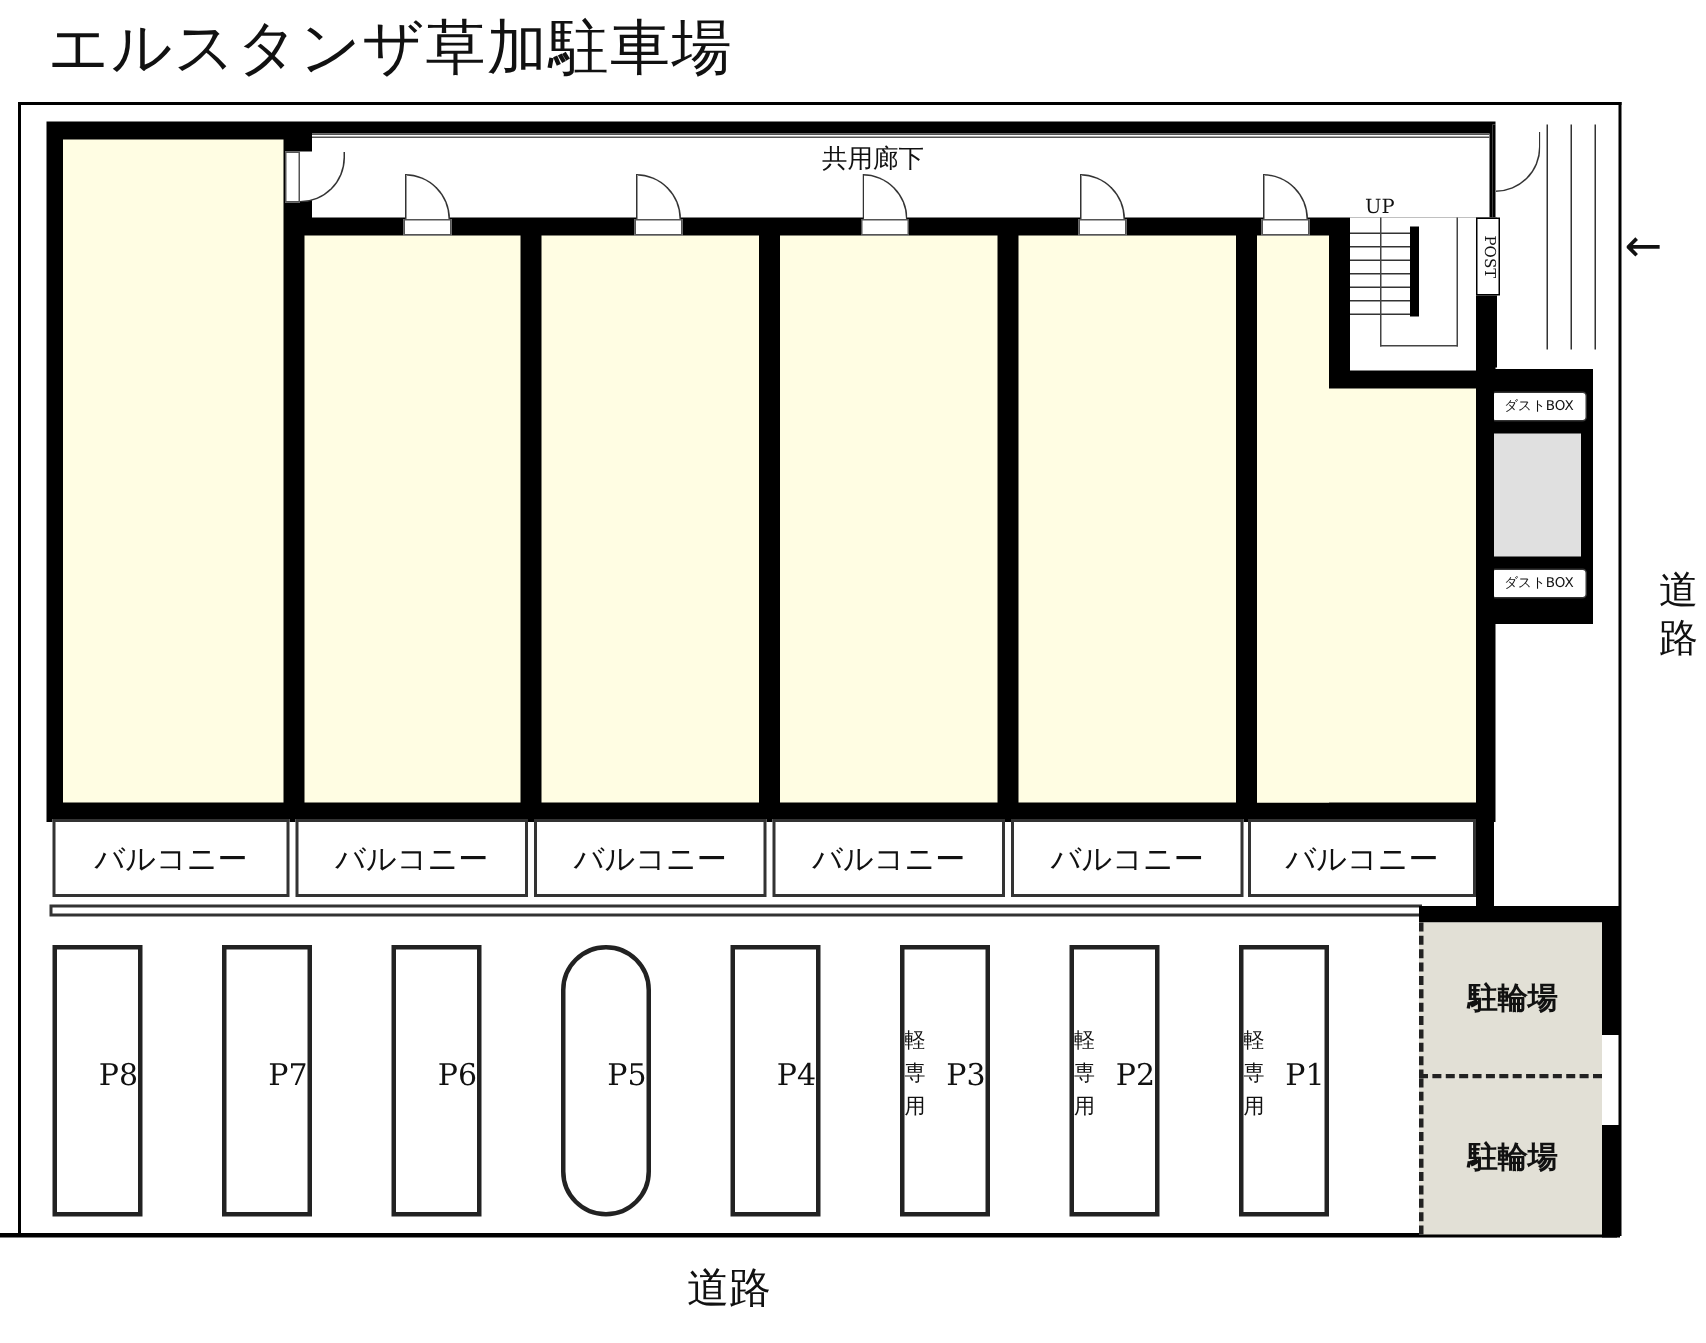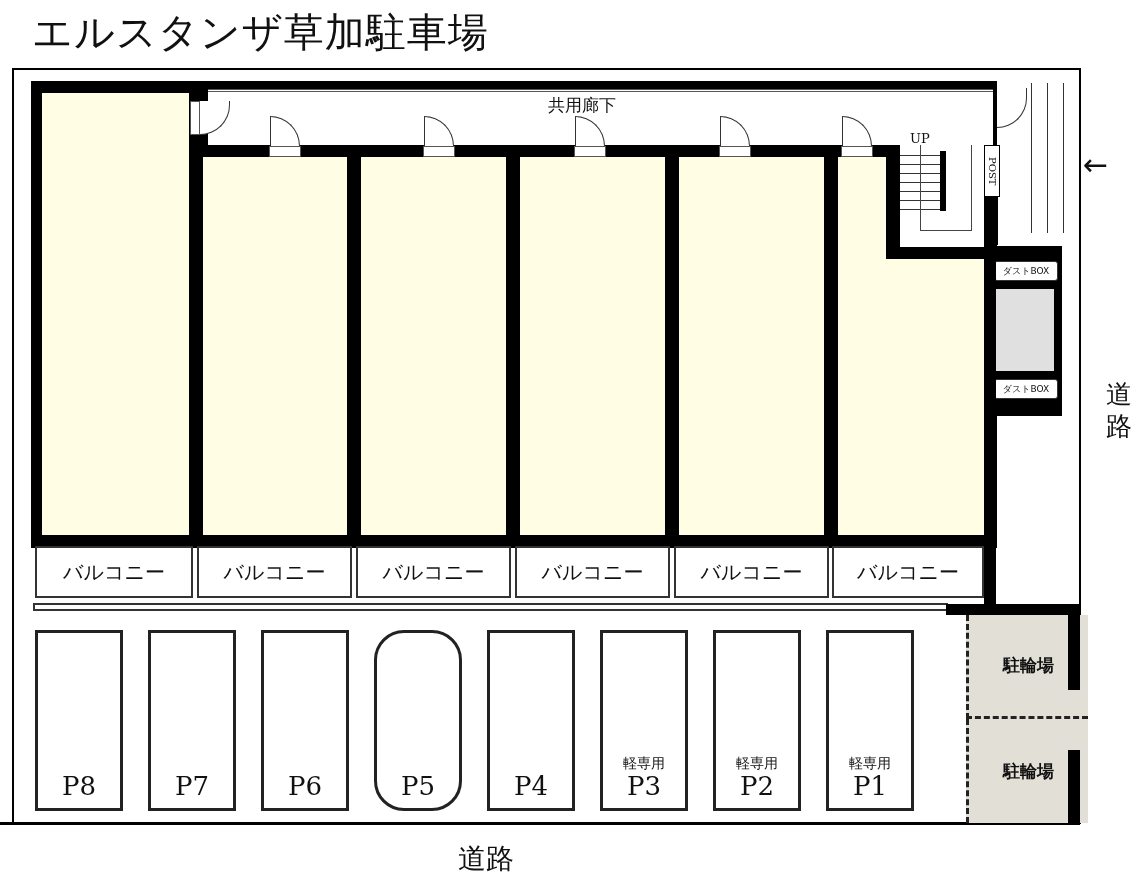--- a/index.html
+++ b/index.html
@@ -9,24 +9,24 @@
   .site{left:12px;top:68px;width:1069px;height:756px;border:2px solid #000;border-bottom:none;}
   .ground-line{left:0;top:822px;width:1078px;height:3px;background:#000;}
   .bldg-outer{left:31px;top:81px;width:966px;height:467px;background:#000;}
   .room{background:#fffde3;}
   .corridor{left:208px;top:89px;width:785px;height:56px;background:#fff;border-top:3px double #555;}
   .corridor-label{font-family:"DejaVu Serif",serif;font-size:17px;}
   .door{width:30px;height:30px;border:1.5px solid #333;border-left:1.5px solid #333;border-bottom:none;border-radius:0 30px 0 0;background:#fff;}
   .door-sill{width:32px;height:11px;background:#fff;border:1.5px solid #555;}
   .balcony{top:546px;height:52px;background:#fff;border:2px solid #333;display:flex;align-items:center;justify-content:center;font-size:20px;}
   .balcony-rail{left:33px;top:603px;width:915px;height:8px;border:2px solid #333;background:#fff;}
-  .pspace{top:630px;width:88px;height:181px;border:3px solid #222;background:#fff;display:flex;flex-direction:column;align-items:center;justify-content:flex-end;padding-bottom:10px;font-family:"DejaVu Serif",serif;}
-  .pspace .num{font-size:26px;line-height:24px;}
+  .pspace{top:630px;width:60px;height:181px;border:3px solid #222;background:#fff;display:flex;align-items:center;justify-content:flex-end;padding-bottom:10px;font-family:"DejaVu Serif",serif;}
+  .pspace .num{font-size:20px;line-height:24px;}
   .pspace .note{font-size:14px;line-height:22px;}
-  .bike{background:#e2e0d6;border-left:3px dashed #222;display:flex;align-items:center;justify-content:center;font-family:"DejaVu Serif",serif;font-size:17px;font-weight:bold;margin-left:20px;}
+  .bike{background:#e2e0d6;border-left:3px dashed #222;display:flex;align-items:center;justify-content:center;font-family:"DejaVu Serif",serif;font-size:20px;font-weight:bold;}
   .road-right{font-size:26px;line-height:32px;width:32px;text-align:center;}
   .road-bottom{font-size:28px;}
   .dust{width:64px;height:20px;background:#fff;border:1px solid #333;font-size:9px;line-height:18px;text-align:center;border-radius:3px;}
   .stair-line{height:1px;background:#333;}
 </style>
 </head>
 <body>
 
 <div class="abs title">エルスタンザ草加駐車場</div>
 

